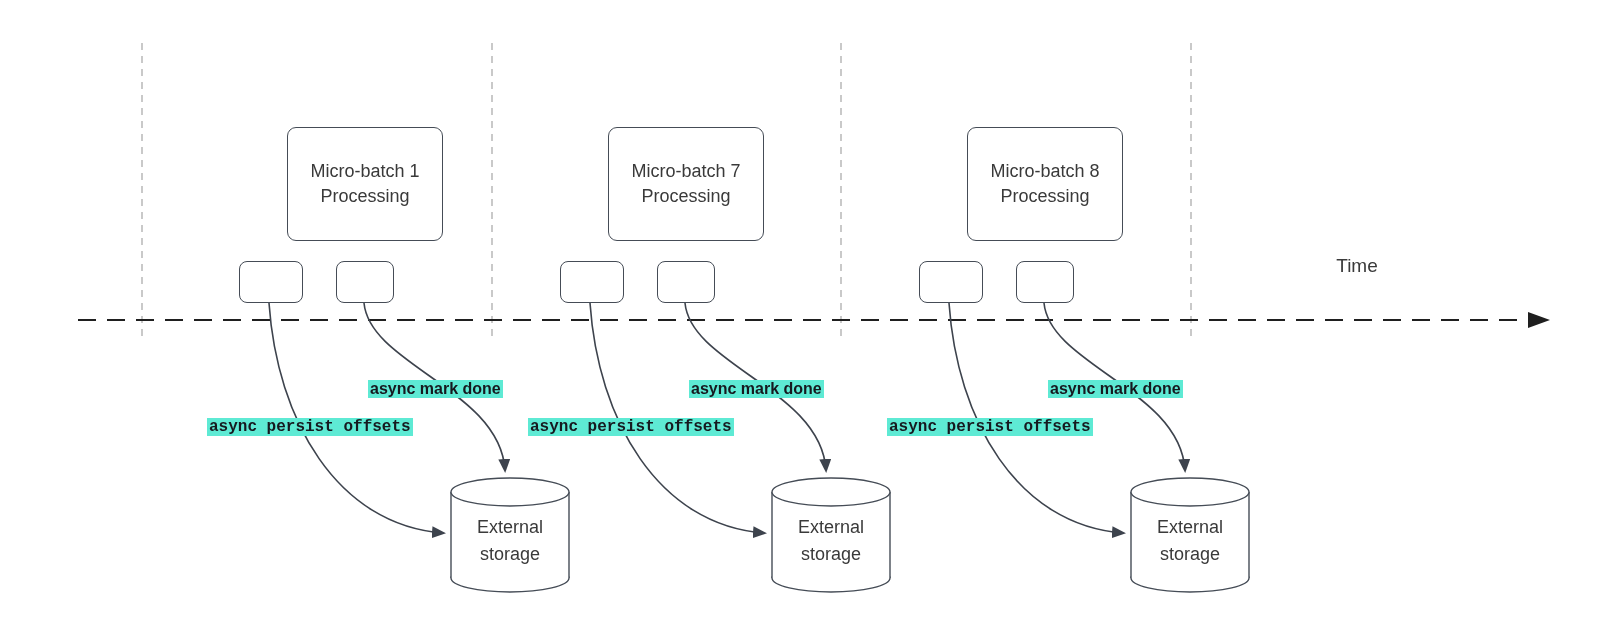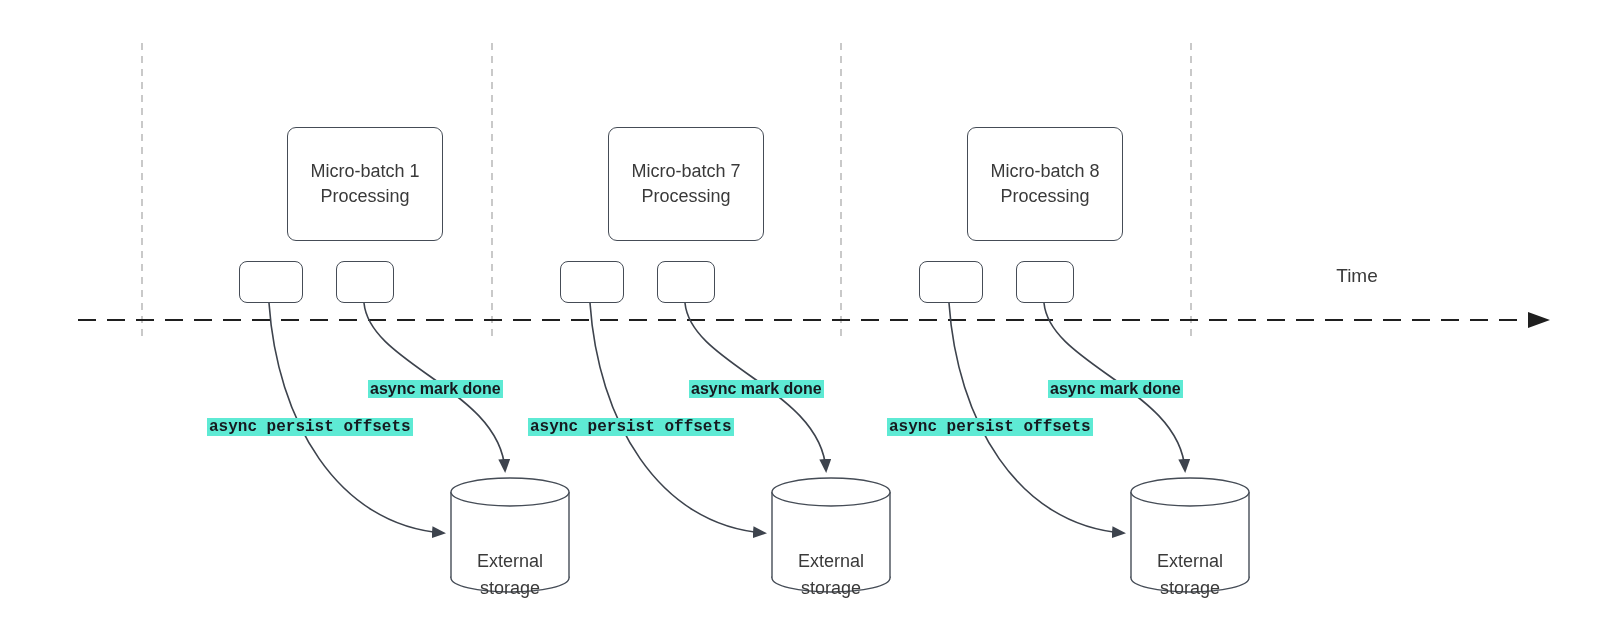--- a/index.html
+++ b/index.html
@@ -38,24 +38,24 @@
   .smallbox.a{left:0;width:64px;}
   .smallbox.b{left:97px;width:58px;}
   .flow-label{
     position:absolute;font-weight:bold;font-size:16px;color:var(--label-color);
     background:#5eead4;white-space:nowrap;padding:0 2px;
   }
   .persist{left:-32px;top:418px;font-family:Liberation Mono, monospace;}
   .markdone{left:129px;top:380px;}
   .storage-label{
     position:absolute;left:212px;top:514px;width:118px;text-align:center;
-    font-size:18px;line-height:27px;color:var(--text-color);margin-top:34px;
+    font-size:18px;line-height:27px;color:var(--text-color);
   }
   .time-label{
-    position:absolute;left:1312px;top:265px;width:90px;text-align:center;
+    position:absolute;left:1312px;top:255px;width:90px;text-align:center;
     font-size:19px;color:var(--text-color);
   }
 </style>
 </head>
 <body>
 
 <div class="canvas">
   <svg id="art" viewBox="0 0 1600 642" xmlns="http://www.w3.org/2000/svg">
     <defs>
       <marker id="ah" viewBox="0 0 14 12" refX="11" refY="6" markerWidth="14" markerHeight="12" orient="auto" markerUnits="userSpaceOnUse">

